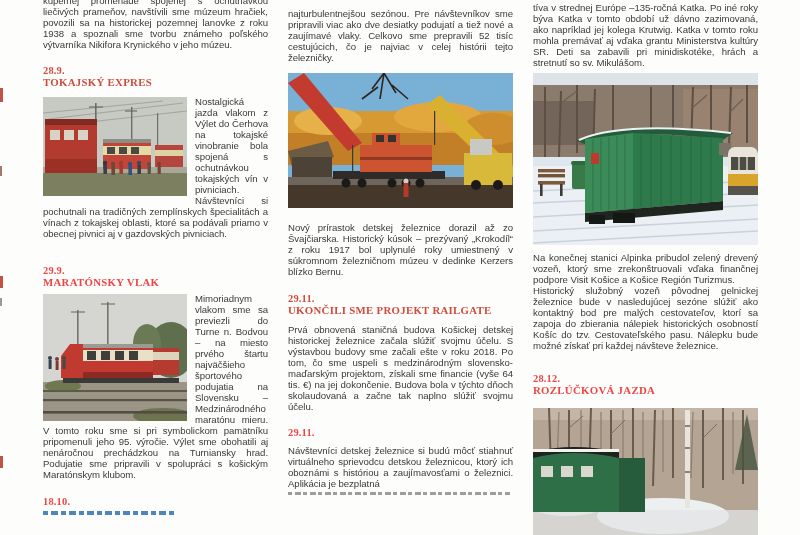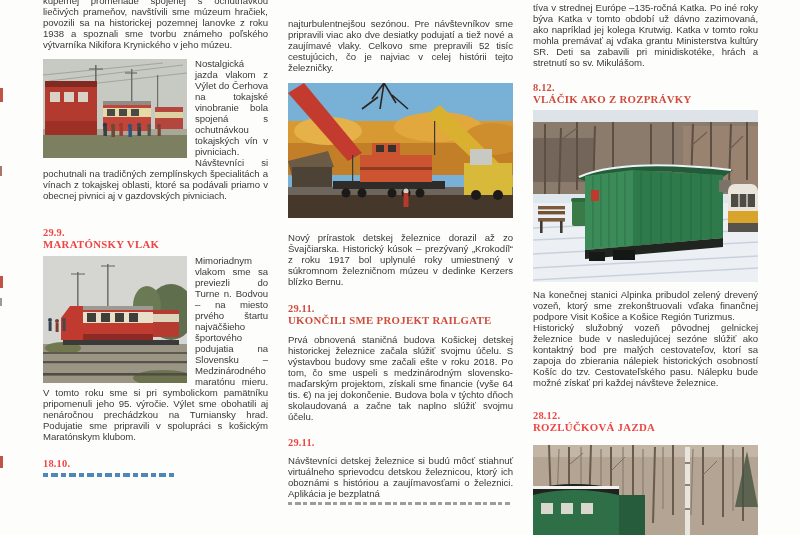--- a/index.html
+++ b/index.html
@@ -34,20 +34,24 @@
   <div class="artifact" style="top:166px;width:2px;height:10px;background:#a8766c;"></div>
   <div class="artifact" style="top:276px;width:3px;height:12px;background:#c05248;"></div>
   <div class="artifact" style="top:298px;width:2px;height:8px;background:#9b9b95;"></div>
   <div class="artifact" style="top:456px;width:3px;height:12px;background:#c05248;"></div>
 
   <div class="col" id="col-left">
 
     <p class="body" style="margin-top:-5px">kúpeľnej promenáde spojenej s ochutnávkou liečivých prameňov, navštívili sme múzeum hračiek, povozili sa na historickej pozemnej lanovke z roku 1938 a spoznali sme tvorbu známeho poľského výtvarníka Nikifora Krynického v jeho múzeu.</p>
 
     <section>
+      <div class="h-block red" style="margin-top:15px">
+        <div class="h-date">28.9.</div>
+        <div class="h-title">TOKAJSKÝ EXPRES</div>
+      </div>
       <div class="fig" style="margin-top:8px">
         <svg class="photo ph-left" width="144" height="99" viewBox="0 0 144 99">
           <rect width="144" height="99" fill="#c7c9c3"></rect>
           <path d="M6,22 L140,6 M20,28 L144,14 M0,16 L120,4" stroke="#9a9a92" stroke-width="0.8" fill="none"></path>
           <rect x="52" y="6" width="1.6" height="62" fill="#6e6e66"></rect>
           <rect x="88" y="10" width="1.4" height="58" fill="#6e6e66"></rect>
           <rect x="114" y="16" width="1.2" height="50" fill="#6e6e66"></rect>
           <path d="M46,10 L60,10 M82,14 L94,14" stroke="#5d5d56" stroke-width="1.2"></path>
           <rect x="0" y="70" width="144" height="7" fill="#a9a798"></rect>
           <rect x="0" y="76" width="144" height="23" fill="#7c8060"></rect>
@@ -133,21 +137,21 @@
     <section>
       <div class="h-block blue" style="margin-top:16px">
         <div class="h-date">18.10.</div>
       </div>
       <div class="clip-heading" style="margin-top:4px"></div>
     </section>
   </div>
 
   <div class="col" id="col-mid">
 
-    <p class="body" style="margin-top:18px">najturbulentnejšou sezónou. Pre návštevníkov sme pripravili viac ako dve desiatky podujatí a tiež nové a zaujímavé vlaky. Celkovo sme prepravili 52 tisíc cestujúcich, čo je najviac v celej histórii tejto železničky.</p>
+    <p class="body" style="margin-top:8px">najturbulentnejšou sezónou. Pre návštevníkov sme pripravili viac ako dve desiatky podujatí a tiež nové a zaujímavé vlaky. Celkovo sme prepravili 52 tisíc cestujúcich, čo je najviac v celej histórii tejto železničky.</p>
 
     <section>
       <svg class="photo" style="margin-top:10px" width="225" height="135" viewBox="0 0 225 135">
         <rect width="225" height="135" fill="#79b0d6"></rect>
         <rect y="38" width="225" height="30" fill="#d79a33"></rect>
         <rect y="60" width="225" height="32" fill="#c27f28"></rect>
         <ellipse cx="40" cy="48" rx="34" ry="14" fill="#e7b14a"></ellipse>
         <ellipse cx="150" cy="44" rx="44" ry="15" fill="#e2a83e"></ellipse>
         <ellipse cx="205" cy="56" rx="30" ry="16" fill="#cf8e2e"></ellipse>
         <path d="M96,0 L92,26 M96,0 L108,20 M96,0 L84,16 M90,14 L74,26 M104,12 L120,26" stroke="#2a2520" stroke-width="1.6" fill="none"></path>
@@ -195,24 +199,20 @@
       <p class="body" style="margin-top:7px">Návštevníci detskej železnice si budú môcť stiahnuť virtuálneho sprievodcu detskou železnicou, ktorý ich oboznámi s históriou a zaujímavosťami o železnici. Aplikácia je bezplatná</p>
       <div class="clip-line" style="margin-top:3px"></div>
     </section>
   </div>
 
   <div class="col" id="col-right">
 
     <p class="body" style="margin-top:2px">tíva v strednej Európe –135-ročná Katka. Po iné roky býva Katka v tomto období už dávno zazimovaná, ako napríklad jej kolega Krutwig. Katka v tomto roku mohla premávať aj vďaka grantu Ministerstva kultúry SR. Deti sa zabavili pri minidiskotéke, hrách a stretnutí so sv. Mikulášom.</p>
 
     <section>
-      <div class="h-block red" style="margin-top:14px">
-        <div class="h-date">8.12.</div>
-        <div class="h-title">VLÁČIK AKO Z ROZPRÁVKY</div>
-      </div>
       <svg class="photo" style="margin-top:5px" width="225" height="172" viewBox="0 0 225 172">
         <rect width="225" height="172" fill="#dde3e8"></rect>
         <rect y="12" width="225" height="74" fill="#8b7b6c"></rect>
         <rect x="0" y="28" width="62" height="44" fill="#74655a"></rect>
         <rect x="150" y="16" width="75" height="60" fill="#9a8270"></rect>
         <g stroke="#5c4f44" stroke-width="2">
           <line x1="12" y1="14" x2="12" y2="84"></line>
             <line x1="28" y1="18" x2="26" y2="84"></line>
           <line x1="44" y1="12" x2="44" y2="80"></line>
             <line x1="62" y1="16" x2="60" y2="84"></line>

